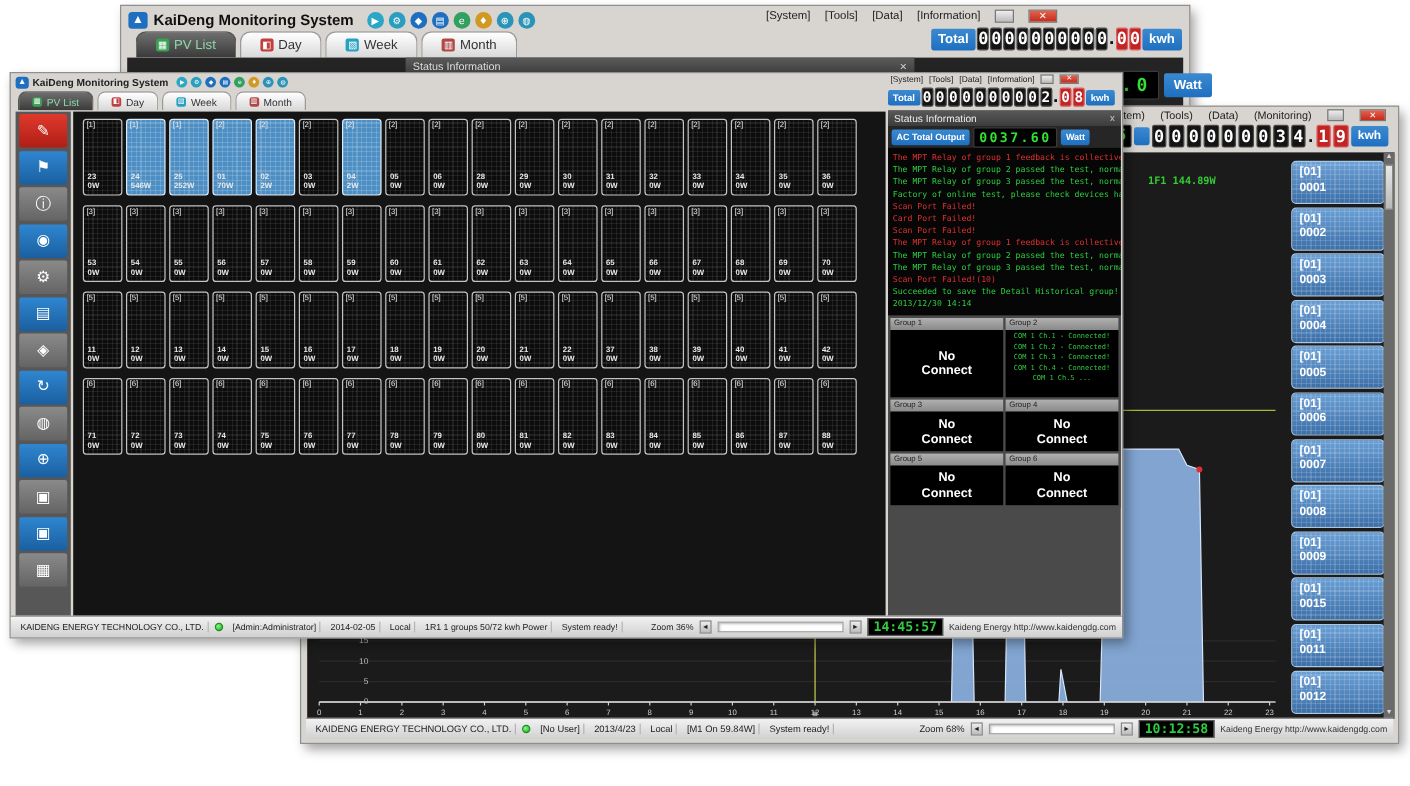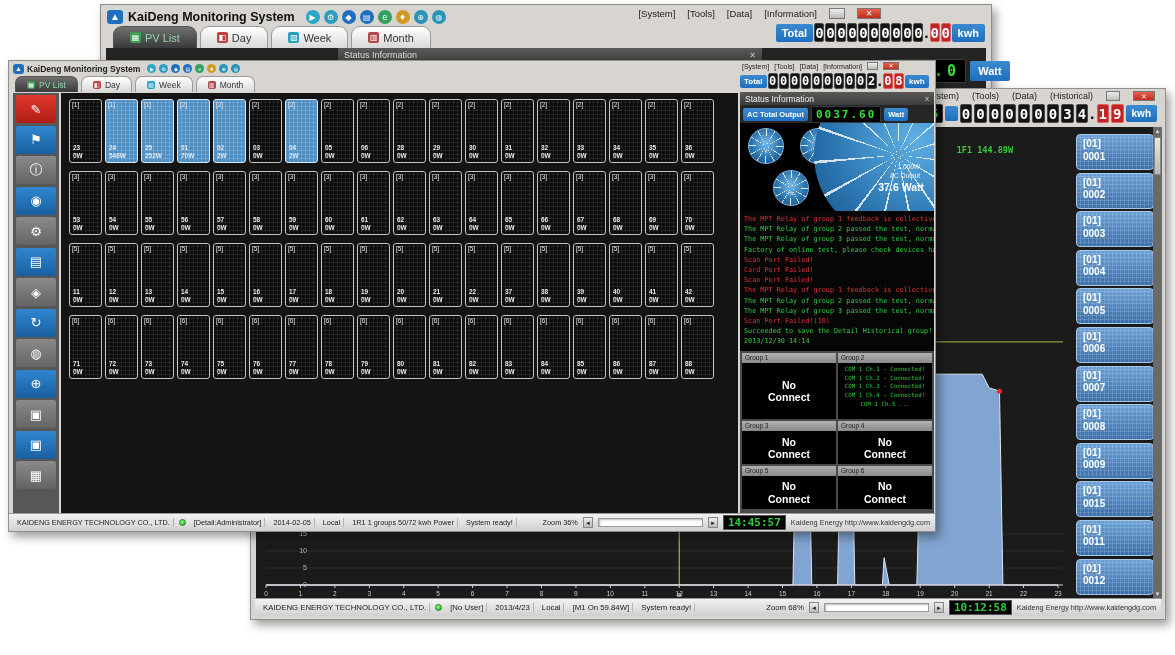--- a/index.html
+++ b/index.html
@@ -243,21 +243,21 @@
       <span class="seg">000.0</span>
       <span class="chip">Watt</span>
     </div>
   </div>
 
   <div class="window" id="rightwin">
     <div class="menus" id="rw-menus">
         <span class="mi">(System)</span>
         <span class="mi">(Tools)</span>
         <span class="mi">(Data)</span>
-        <span class="mi">(Historical)</span>
+        <span class="mi">(Monitoring)</span>
         <span class="winbtn"></span>
         <span class="winbtn close">✕</span>
       </div>
     <div class="counter" id="rw-counter">
         <span class="seg partial">5</span>
         <span class="chip unitchip"></span>
         <span class="digit">0</span>
         <span class="digit">0</span>
         <span class="digit">0</span>
         <span class="digit">0</span>
@@ -750,35 +750,20 @@
     <div id="lw-panel">
       <div id="sp-header">
         <span>Status Information</span>
         <span class="x">x</span>
       </div>
       <div id="sp-ac">
         <span class="chip">AC Total Output</span>
         <span class="seg">0037.60</span>
         <span class="chip">Watt</span>
       </div>
-      <div id="sp-gauges">
-        <div class="gauge" style="left:8px;top:5px;">
-            <span class="gv">V</span>
-          </div>
-        <div class="gauge" style="left:60px;top:5px;">
-            <span class="gv">A</span>
-          </div>
-        <div class="gauge" style="left:33px;top:47px;">
-            <span class="gv">Hz</span>
-          </div>
-        <div id="quarter"></div>
-        <span class="qt" id="qt-cap">1,000W</span>
-        <span class="qt" id="qt-lab">AC Output</span>
-        <span class="qt" id="qt-val">37.6 Watt</span>
-      </div>
       <div id="sp-log">
           <div class="logline red">The MPT Relay of group 1 feedback is collective failure test, please check!</div>
           <div class="logline green">The MPT Relay of group 2 passed the test, normal!</div>
           <div class="logline green">The MPT Relay of group 3 passed the test, normal!</div>
           <div class="logline green">Factory of online test, please check devices have already connected right.</div>
           <div class="logline red">Scan Port Failed!</div>
           <div class="logline red">Card Port Failed!</div>
           <div class="logline red">Scan Port Failed!</div>
           <div class="logline red">The MPT Relay of group 1 feedback is collective failure test, please check!</div>
           <div class="logline green">The MPT Relay of group 2 passed the test, normal!</div>
@@ -827,21 +812,21 @@
             <div class="gbody">
               <div class="wrapword">No Connect</div>
             </div>
           </div>
         </div>
     </div>
 
     <div class="statusbar" id="lw-statusbar">
         <span class="sbseg">KAIDENG ENERGY TECHNOLOGY CO., LTD.</span>
         <span class="led"></span>
-        <span class="sbseg">[Detail:Administrator]</span>
+        <span class="sbseg">[Admin:Administrator]</span>
         <span class="sbseg">2014-02-05</span>
         <span class="sbseg">Local</span>
         <span class="sbseg">1R1 1 groups 50/72 kwh Power</span>
         <span class="sbseg">System ready!</span>
         <span class="sb-space"></span>
         <span>Zoom 36%</span>
         <span class="zbtn">◄</span>
         <span class="zoomtrack"></span>
         <span class="zbtn">►</span>
         <span class="clock">14:45:57</span>

